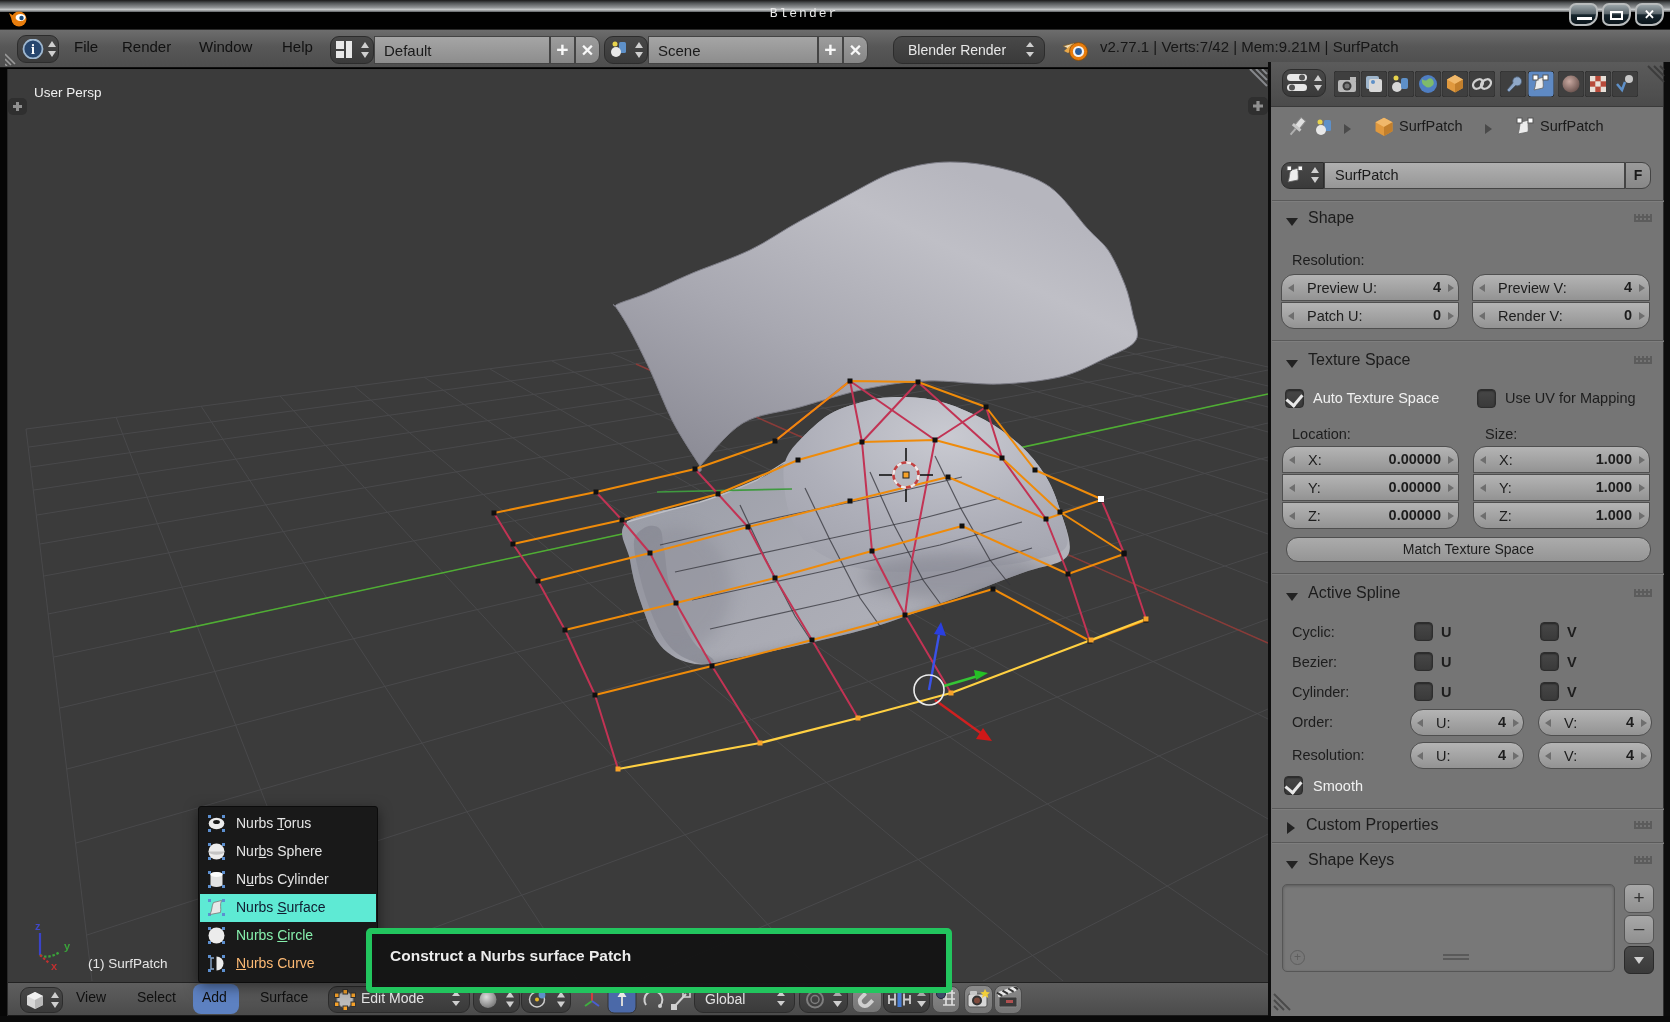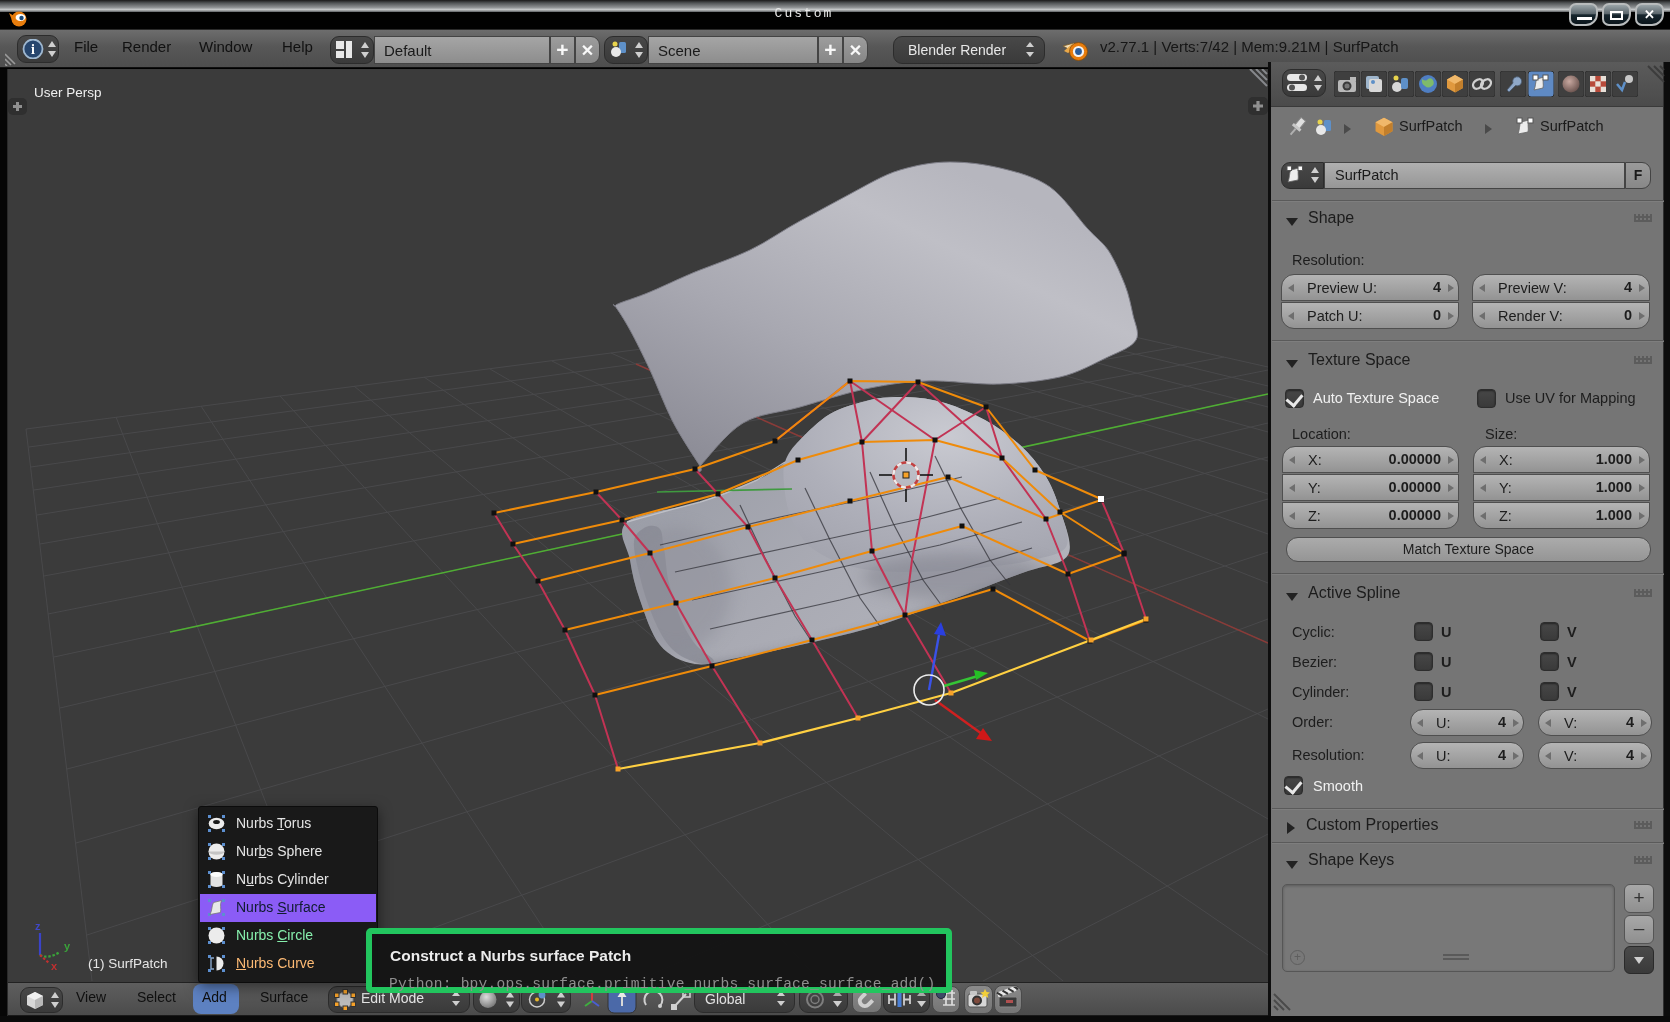--- a/index.html
+++ b/index.html
@@ -39,21 +39,21 @@
 .mono{font-family:"Liberation Mono",monospace}
 </style></head><body>
 <div class="abs" id="titlebar"></div>
 <div class="abs" id="titletop"></div>
 <svg class="abs" style="left:8px;top:10px" width="22" height="18" viewBox="0 0 22 18">
 <circle cx="11" cy="9" r="7.5" fill="#e87d0d"></circle>
     <ellipse cx="12.5" cy="7.5" rx="5" ry="3.4" fill="#fff"></ellipse>
 <circle cx="13.5" cy="8" r="2.2" fill="#1b4a7a"></circle>
     <path d="M1,3 L8,7 L4,10 Z" fill="#e87d0d"></path>
   </svg>
-<div class="abs mono" style="left:0;width:1608px;top:6px;text-align:center;color:#e8e8e8;font-size:13px;letter-spacing:2px">Custom</div>
+<div class="abs mono" style="left:0;width:1608px;top:6px;text-align:center;color:#e8e8e8;font-size:13px;letter-spacing:2px">Blender</div>
 <div class="abs wbtn" style="left:1569px">
     <span style="position:absolute;left:6px;bottom:4px;width:15px;height:3px;background:#fff"></span>
   </div>
 <div class="abs wbtn" style="left:1602px"><span style="display:inline-block;width:13px;height:9px;border:2px solid #fff;margin-top:6px"></span></div>
 <div class="abs wbtn" style="left:1635px">✕</div>
 <div class="abs" id="infobar"></div>
 <div class="abs dbtn" style="left:17px;top:35px;width:42px;height:28px"></div>
 <svg class="abs" style="left:22px;top:39px" width="34" height="20" viewBox="0 0 34 20">
  <circle cx="11" cy="10" r="9.5" fill="#27466e" stroke="#9fb8d0" stroke-width="1.8"></circle>
  <text x="11" y="15" text-anchor="middle" font-size="14" font-weight="bold" fill="#fff" font-family="Liberation Serif,serif">i</text>
@@ -402,21 +402,21 @@
 <svg style="position:absolute;left:8px;top:5px" width="17" height="17" viewBox="0 0 17 17">
       <rect x="0" y="0" width="3" height="3" fill="#5c8fd0"></rect>
       <rect x="14" y="0" width="3" height="3" fill="#5c8fd0"></rect>
       <rect x="0" y="14" width="3" height="3" fill="#5c8fd0"></rect>
       <rect x="14" y="14" width="3" height="3" fill="#5c8fd0"></rect>
       <path d="M2.5,3.5 a6,2.6 0 0 1 12,0 l0,10 a6,2.6 0 0 1 -12,0 z" fill="#e2e2e2"></path>
       <ellipse cx="8.5" cy="3.5" rx="6" ry="2.6" fill="#fcfcfc"></ellipse>
     </svg>
 <span style="position:absolute;left:36px;top:5px">N<span style="text-decoration:underline">u</span>rbs Cylinder</span>
   </div>
-<div style="position:absolute;top:894px;left:200px;background:#8b5cf6;border-radius:0;width:176px;height:28px;color:#101c30;font-size:14px">
+<div style="position:absolute;top:894px;left:200px;background:#5eead4;border-radius:0;width:176px;height:28px;color:#101c30;font-size:14px">
 <svg style="position:absolute;left:8px;top:5px" width="17" height="17" viewBox="0 0 17 17">
       <rect x="0" y="0" width="3" height="3" fill="#5c8fd0"></rect>
       <rect x="14" y="0" width="3" height="3" fill="#5c8fd0"></rect>
       <rect x="0" y="14" width="3" height="3" fill="#5c8fd0"></rect>
       <rect x="14" y="14" width="3" height="3" fill="#5c8fd0"></rect>
       <path d="M2,15.5 C4.5,10.5 3.5,7 5.5,3.5 L13.5,1.5 C11.5,6 13.5,9.5 12.5,13.5 Z" fill="#e8e8e8" stroke="#777" stroke-width="0.8"></path>
     </svg>
 <span style="position:absolute;left:36px;top:5px">Nurbs <span style="text-decoration:underline">S</span>urface</span>
   </div>
 <div style="position:absolute;top:922px;left:200px;width:176px;height:28px;color:#86efac;font-size:14px">
@@ -435,21 +435,20 @@
       <rect x="14" y="0" width="3" height="3" fill="#5c8fd0"></rect>
       <rect x="0" y="14" width="3" height="3" fill="#5c8fd0"></rect>
       <rect x="14" y="14" width="3" height="3" fill="#5c8fd0"></rect>
       <path d="M8.5,1.5 a7,7 0 0 1 0,14 z" fill="#ececec"></path>
       <path d="M3,3 v11 M3,3 h3 M3,14 h3" stroke="#8aa8cc" stroke-width="1.4" fill="none"></path>
     </svg>
 <span style="position:absolute;left:36px;top:5px"><span style="text-decoration:underline">N</span>urbs Curve</span>
   </div>
 <div class="abs" id="tooltip">
 <div style="position:absolute;left:18px;top:13px;font-size:15.5px;font-weight:bold;color:#ececec">Construct a Nurbs surface Patch</div>
-<div class="mono" style="position:absolute;left:17px;top:42px;font-size:14.6px;color:#8e8e8e;letter-spacing:0.2px">Python: bpy.ops.surface.primitive_nurbs_surface_surface_add()</div>
 </div>
 <div class="abs" id="panel"></div>
 <div class="abs" style="left:1271px;top:62px;width:392px;height:45px;background:linear-gradient(#5b5b5b,#4b4b4b);border-bottom:1px solid #3a3a3a"></div>
 <div class="abs dbtn" style="left:1282px;top:69px;width:44px;height:28px"></div>
 <svg class="abs" style="left:1286px;top:73px" width="40" height="20" viewBox="0 0 40 20">
  <rect x="1" y="1" width="20" height="7" rx="3.5" fill="#e8e8e8"></rect>
     <circle cx="16" cy="4.5" r="3" fill="#555"></circle>
  <rect x="1" y="11" width="20" height="7" rx="3.5" fill="#e8e8e8"></rect>
     <circle cx="6" cy="14.5" r="3" fill="#555"></circle>
  <path d="M28,8 l4,-6 4,6 z" fill="#cfcfcf"></path>

